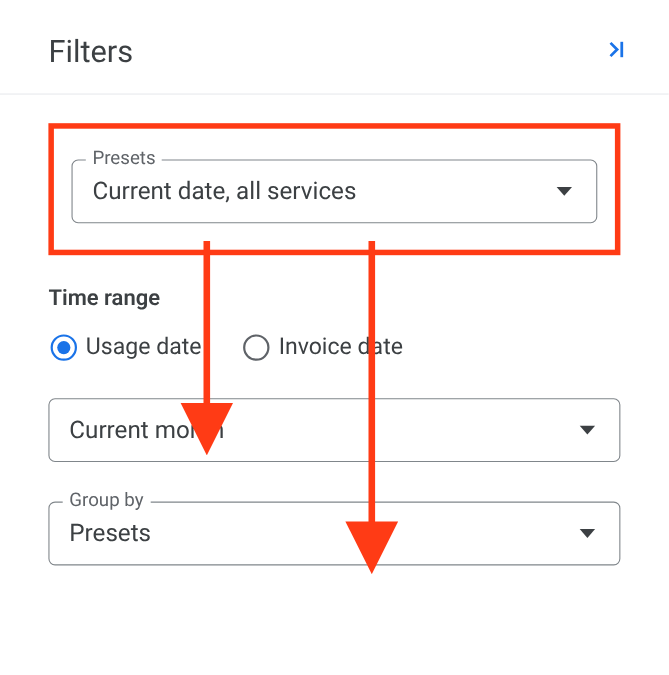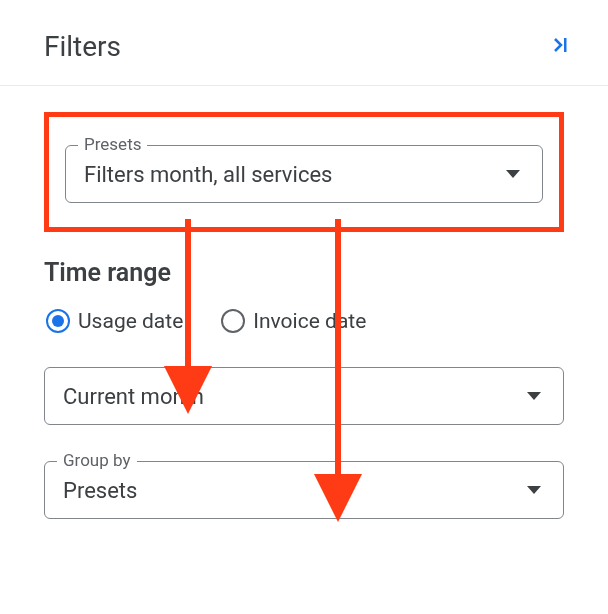--- a/index.html
+++ b/index.html
@@ -69,21 +69,21 @@
     }
     .dropdown-caret {
       width: 0;
       height: 0;
       border-left: 7px solid transparent;
       border-right: 7px solid transparent;
       border-top: 8px solid #3c4043;
       margin-right: 4px;
     }
     .section-label {
-      font-size: 25px;
+      font-size: 20px;
       font-weight: 600;
       color: #3c4043;
       margin-bottom: 22px;
     }
     .radio-row {
       display: flex;
       gap: 38px;
       align-items: center;
       margin-bottom: 34px;
       padding-left: 2px;
@@ -138,21 +138,21 @@
       <rect x="16" y="5" width="2.5" height="14" fill="#1a73e8"></rect>
     </svg>
   </div>
 </div>
 
 <div class="filters-body">
 
   <div class="presets-box">
     <div class="outlined-select with-legend">
       <div class="legend">Presets</div>
-      <div class="value">Filters month, all services</div>
+      <div class="value">Current date, all services</div>
       <div class="dropdown-caret"></div>
     </div>
   </div>
 
   <div class="section-label">Time range</div>
 
   <div class="radio-row">
     <div class="radio-item">
       <div class="radio-circle selected"></div>
       <div class="radio-label">Usage date</div>

